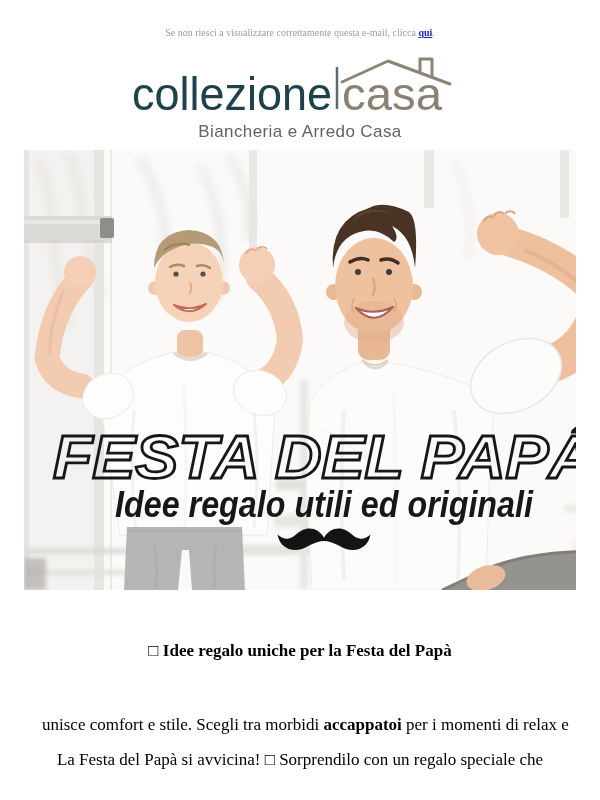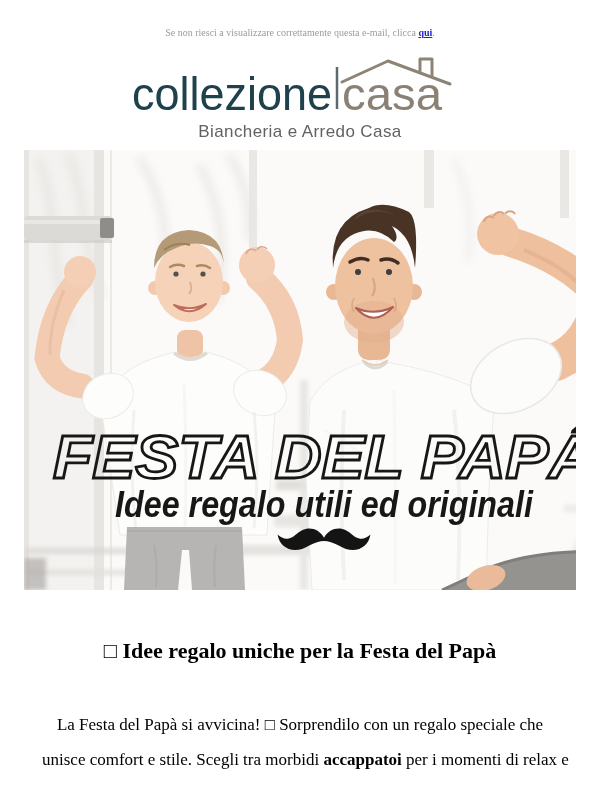--- a/index.html
+++ b/index.html
@@ -23,21 +23,21 @@
     margin-top:2px;text-align:center;
     font-family:"Liberation Sans", sans-serif;
     font-size:17px;letter-spacing:.4px;color:#626262;
   }
   
   .hero{margin-top:8px;width:600px;height:440px;font-style:italic;}
   .hero svg{display:block;}
   
   .heading{
     margin:50px 20px 0 20px;text-align:center;
-    font-size:22px;font-weight:bold;line-height:22px;color:#000;
+    font-size:17px;font-weight:bold;line-height:22px;color:#000;
     font-family:"Liberation Serif", serif;
   }
   .para{
     margin:45px 18px 0 18px;text-align:center;
     font-size:17px;line-height:35px;color:#000;
     font-family:"Liberation Serif", serif;
   }
   .pline{display:block;white-space:nowrap;}
 </style>
 </head>
@@ -205,17 +205,17 @@
       <text x="300" y="367" text-anchor="middle" font-family="Liberation Sans, sans-serif" font-size="36" font-weight="700" fill="#171717" textLength="418" lengthAdjust="spacingAndGlyphs">Idee regalo utili ed originali</text>
       <g transform="translate(300,392.5) scale(0.8)">
         <path fill="#141414" d="M0,-6 C-5,-15 -14,-19 -23,-17 C-32,-15 -36,-7 -44,-5 C-49,-4 -54,-6 -58,-10 C-57,-2 -52,5 -44,8 C-36,11 -27,9 -19,4 C-12,0 -5,-2 0,-2 C5,-2 12,0 19,4 C27,9 36,11 44,8 C52,5 57,-2 58,-10 C54,-6 49,-4 44,-5 C36,-7 32,-15 23,-17 C14,-19 5,-15 0,-6 Z"></path>
       </g>
     </svg>
   </div>
 
   <h2 class="heading">□ Idee regalo uniche per la Festa del Papà</h2>
 
   <p class="para">
+    <span class="pline"><span>unisce comfort e stile. Scegli tra morbidi </span><strong>accappatoi</strong><span> per i momenti di relax e</span></span>
     <span class="pline">La Festa del Papà si avvicina! □ Sorprendilo con un regalo speciale che</span>
-    <span class="pline"><span>unisce comfort e stile. Scegli tra morbidi </span><strong>accappatoi</strong><span> per i momenti di relax e</span></span>
   </p>
 
 </div>
 
 </body></html>

